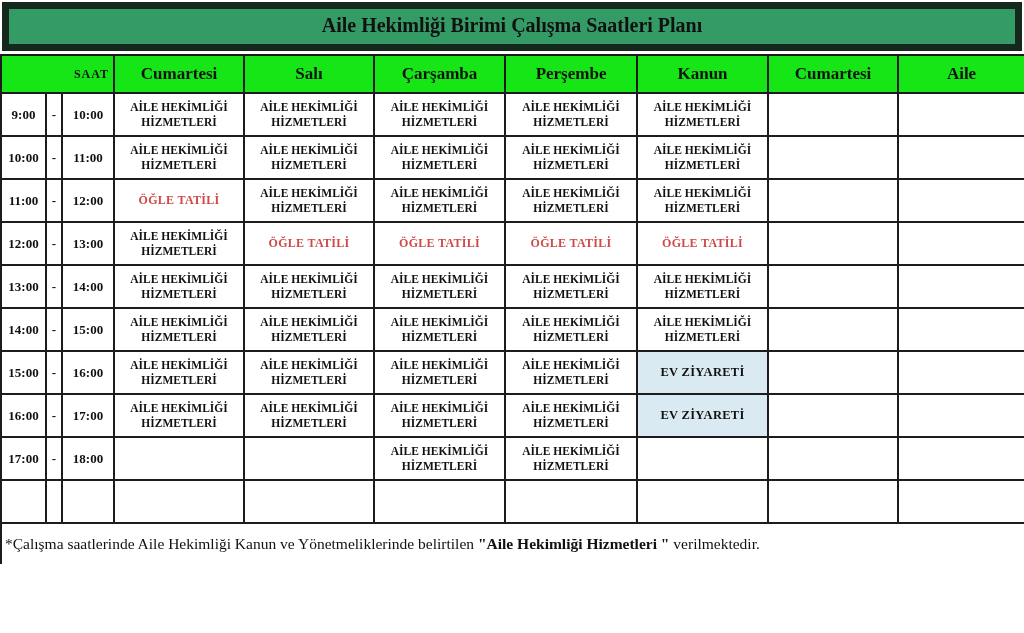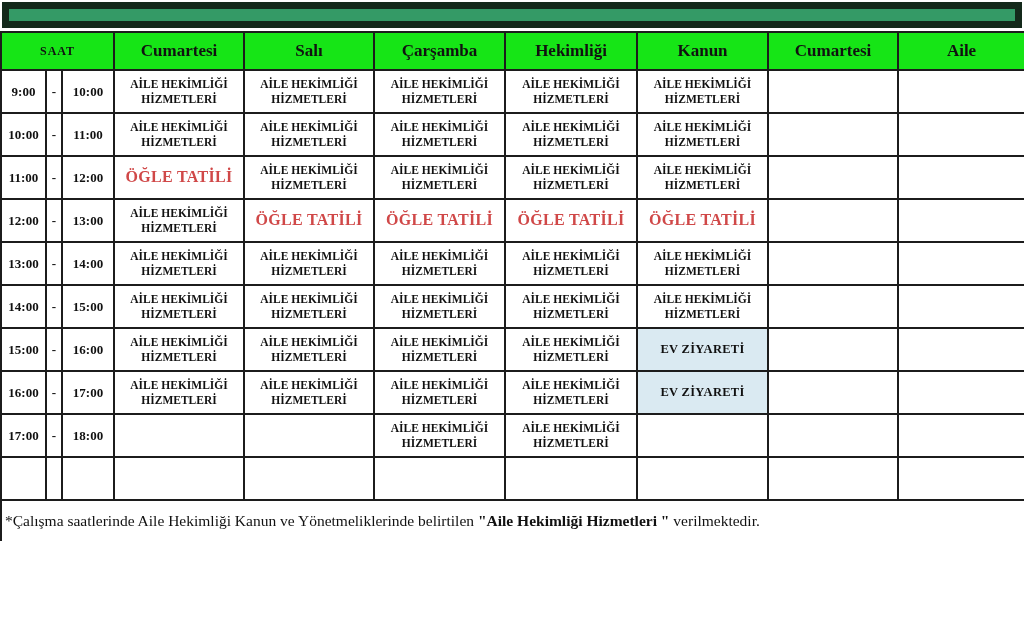--- a/index.html
+++ b/index.html
@@ -32,40 +32,41 @@
   table.schedule th,table.schedule td{
     border:2px solid var(--line);
     text-align:center;vertical-align:middle;
     padding:0 4px;overflow:hidden;
   }
   thead tr{height:38px;}
   thead th{
     background:var(--header-green);
     font-weight:bold;font-size:17px;
   }
-  thead th.saat{font-size:12px;letter-spacing:1px;}
+  thead th.saat{font-size:12px;letter-spacing:1px;text-align:right;}
   tbody tr{height:43px;}
   td.time{font-weight:bold;font-size:13px;}
   td.dash{font-weight:bold;font-size:13px;padding:0;}
   td.cell{font-weight:bold;font-size:11.5px;line-height:1.3;}
-  td.cell.lunch{color:var(--lunch-red);font-size:16px;letter-spacing:.3px;}
+  td.cell.lunch{color:var(--lunch-red);font-size:12px;letter-spacing:.3px;}
   td.cell.home{background:var(--home-blue);font-size:12.5px;letter-spacing:.3px;}
   td.cell.empty{}
   .footnote{
     border-left:2px solid var(--line);
     min-height:40px;
     padding:11px 0 0 3px;
     font-size:15.5px;
   }
   .footnote b{font-size:15.5px;}
 </style>
 </head>
 <body>
 
 <div class="banner">
+  <div class="line1">Aile Hekimliği Birimi Çalışma Saatleri Planı</div>
 </div>
 
 <table class="schedule">
   <colgroup>
     <col style="width:45px">
       <col style="width:16px">
       <col style="width:52px">
     <col style="width:130px">
       <col style="width:130px">
       <col style="width:131px">
@@ -73,21 +74,21 @@
       <col style="width:131px">
       <col style="width:130px">
     <col style="width:127px">
   </colgroup>
   <thead>
     <tr>
       <th class="saat" colspan="3">SAAT</th>
       <th>Cumartesi</th>
       <th>Salı</th>
       <th>Çarşamba</th>
-      <th>Hekimliği</th>
+      <th>Perşembe</th>
       <th>Kanun</th>
       <th>Cumartesi</th>
       <th>Aile</th>
     </tr>
   </thead>
   <tbody>
       <tr>
         <td class="time">9:00</td>
         <td class="dash">-</td>
         <td class="time">10:00</td>

